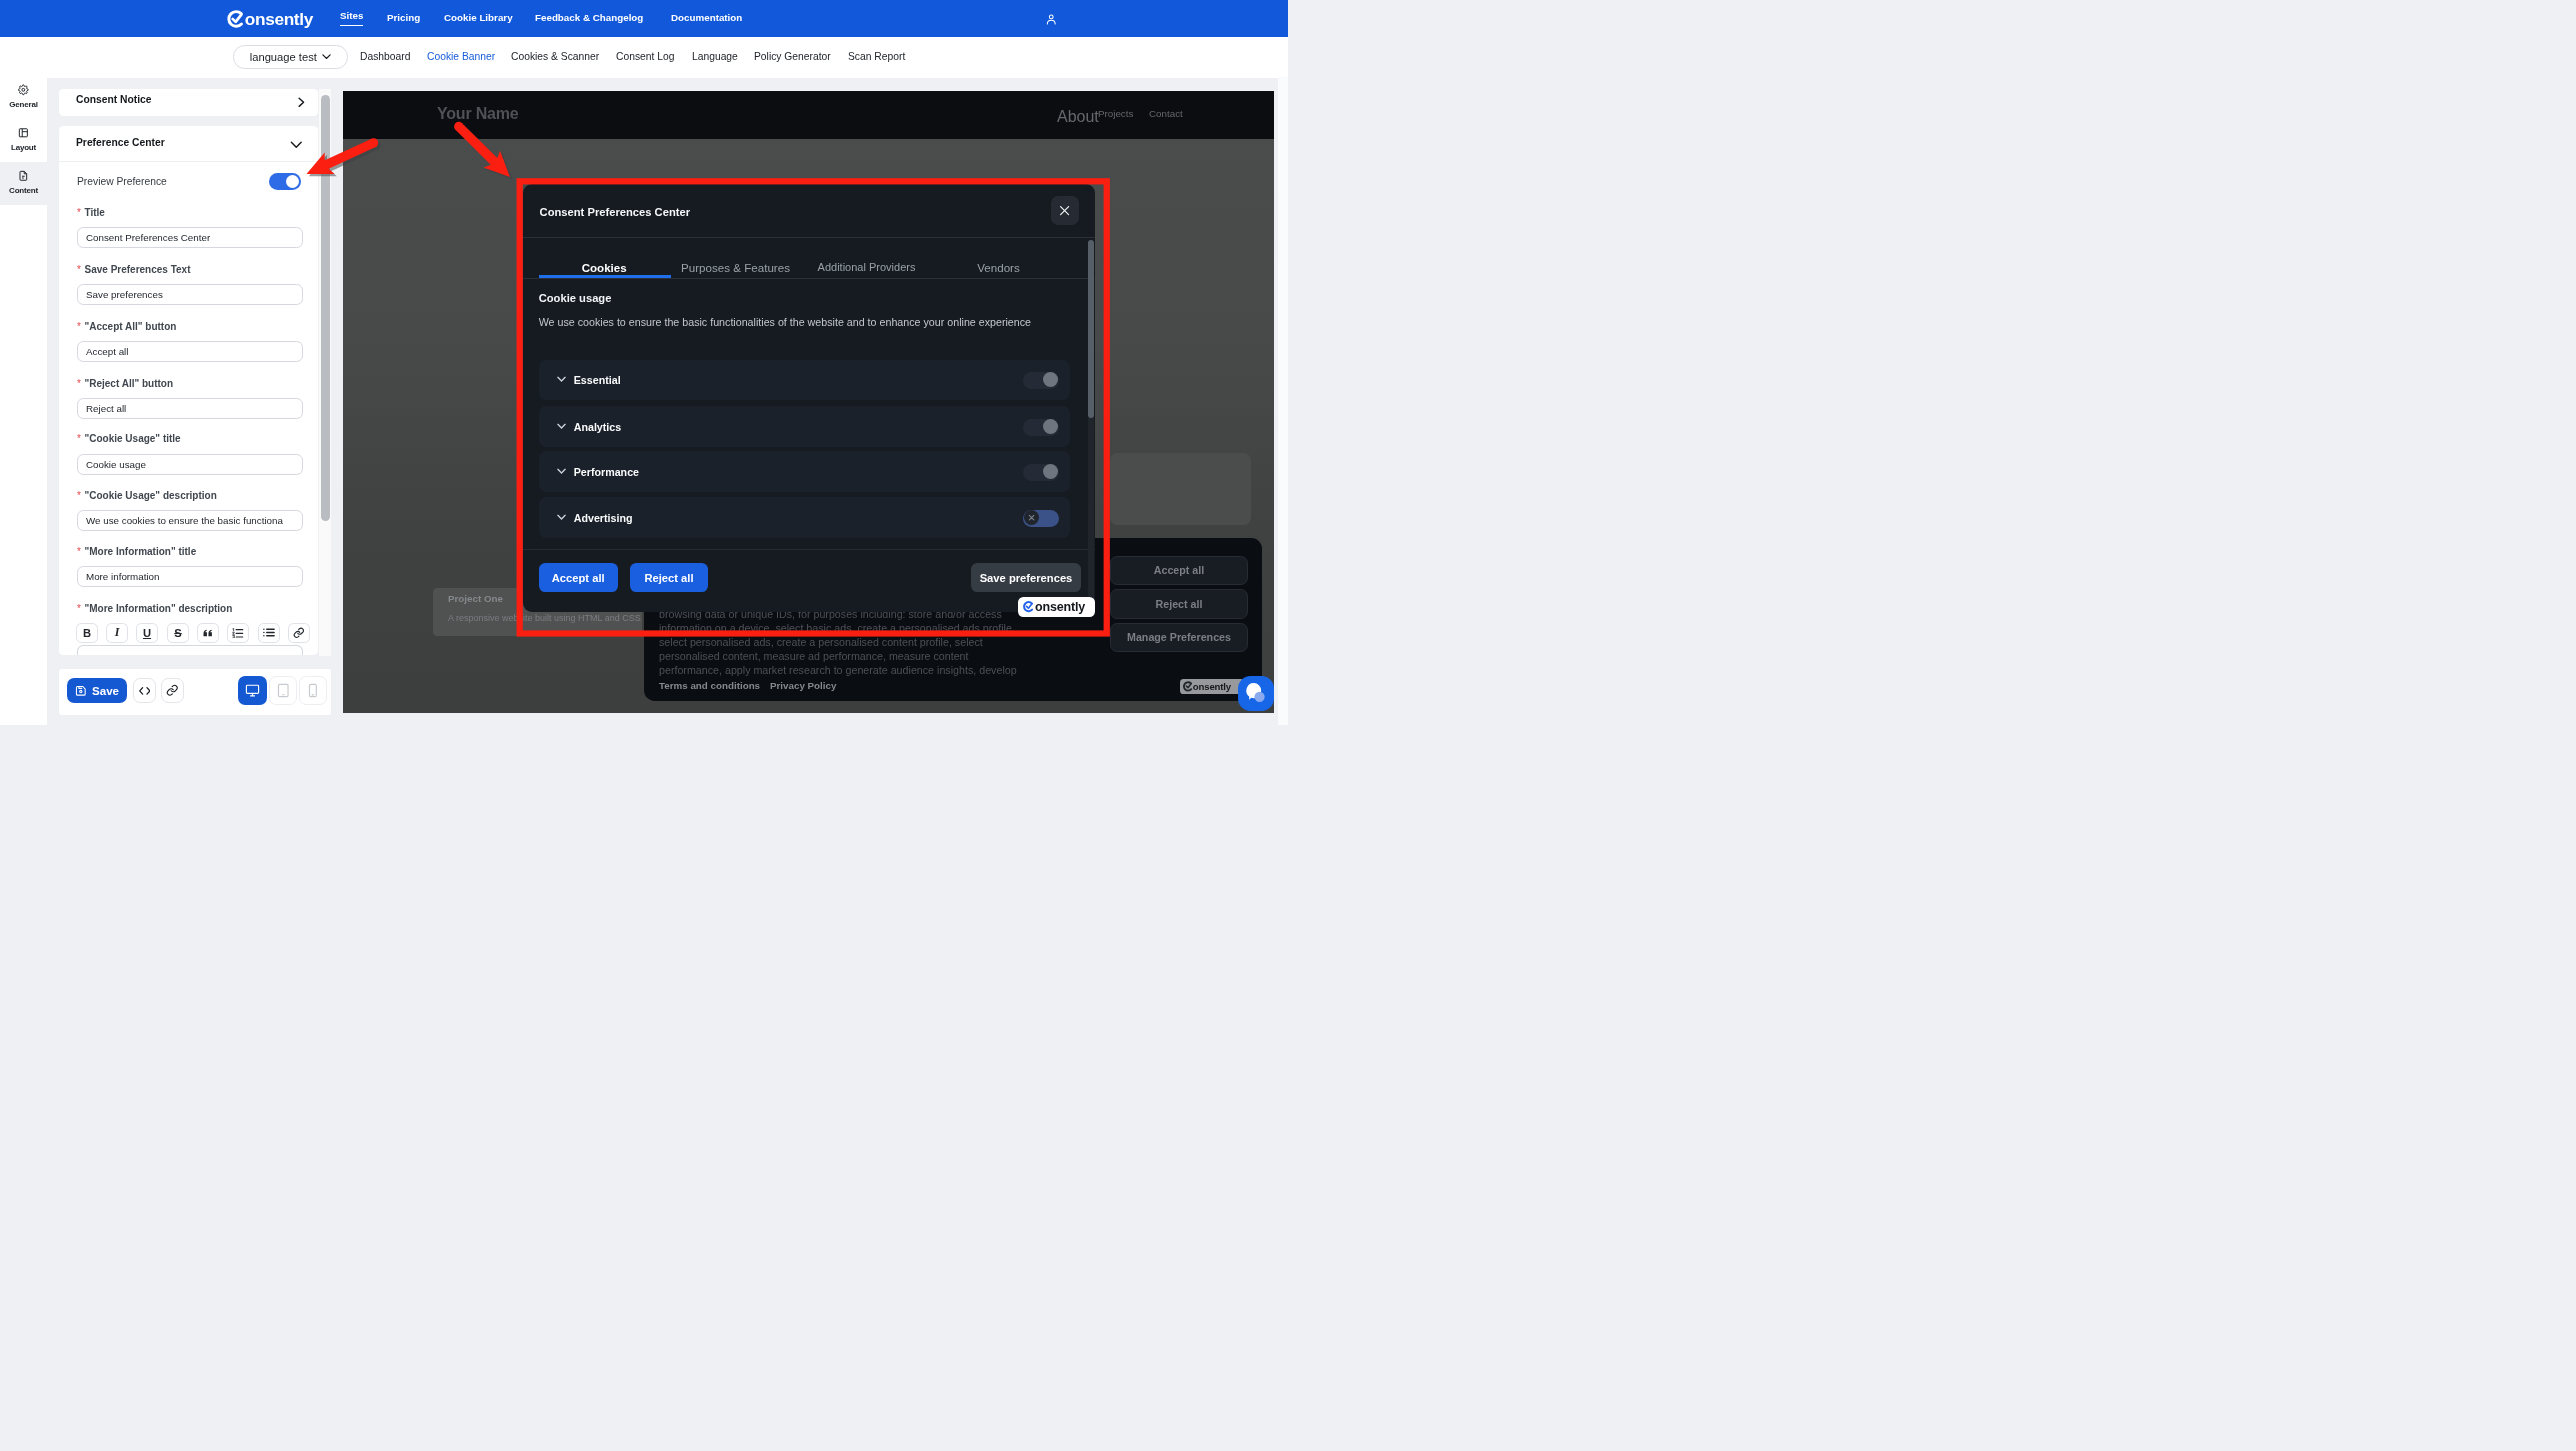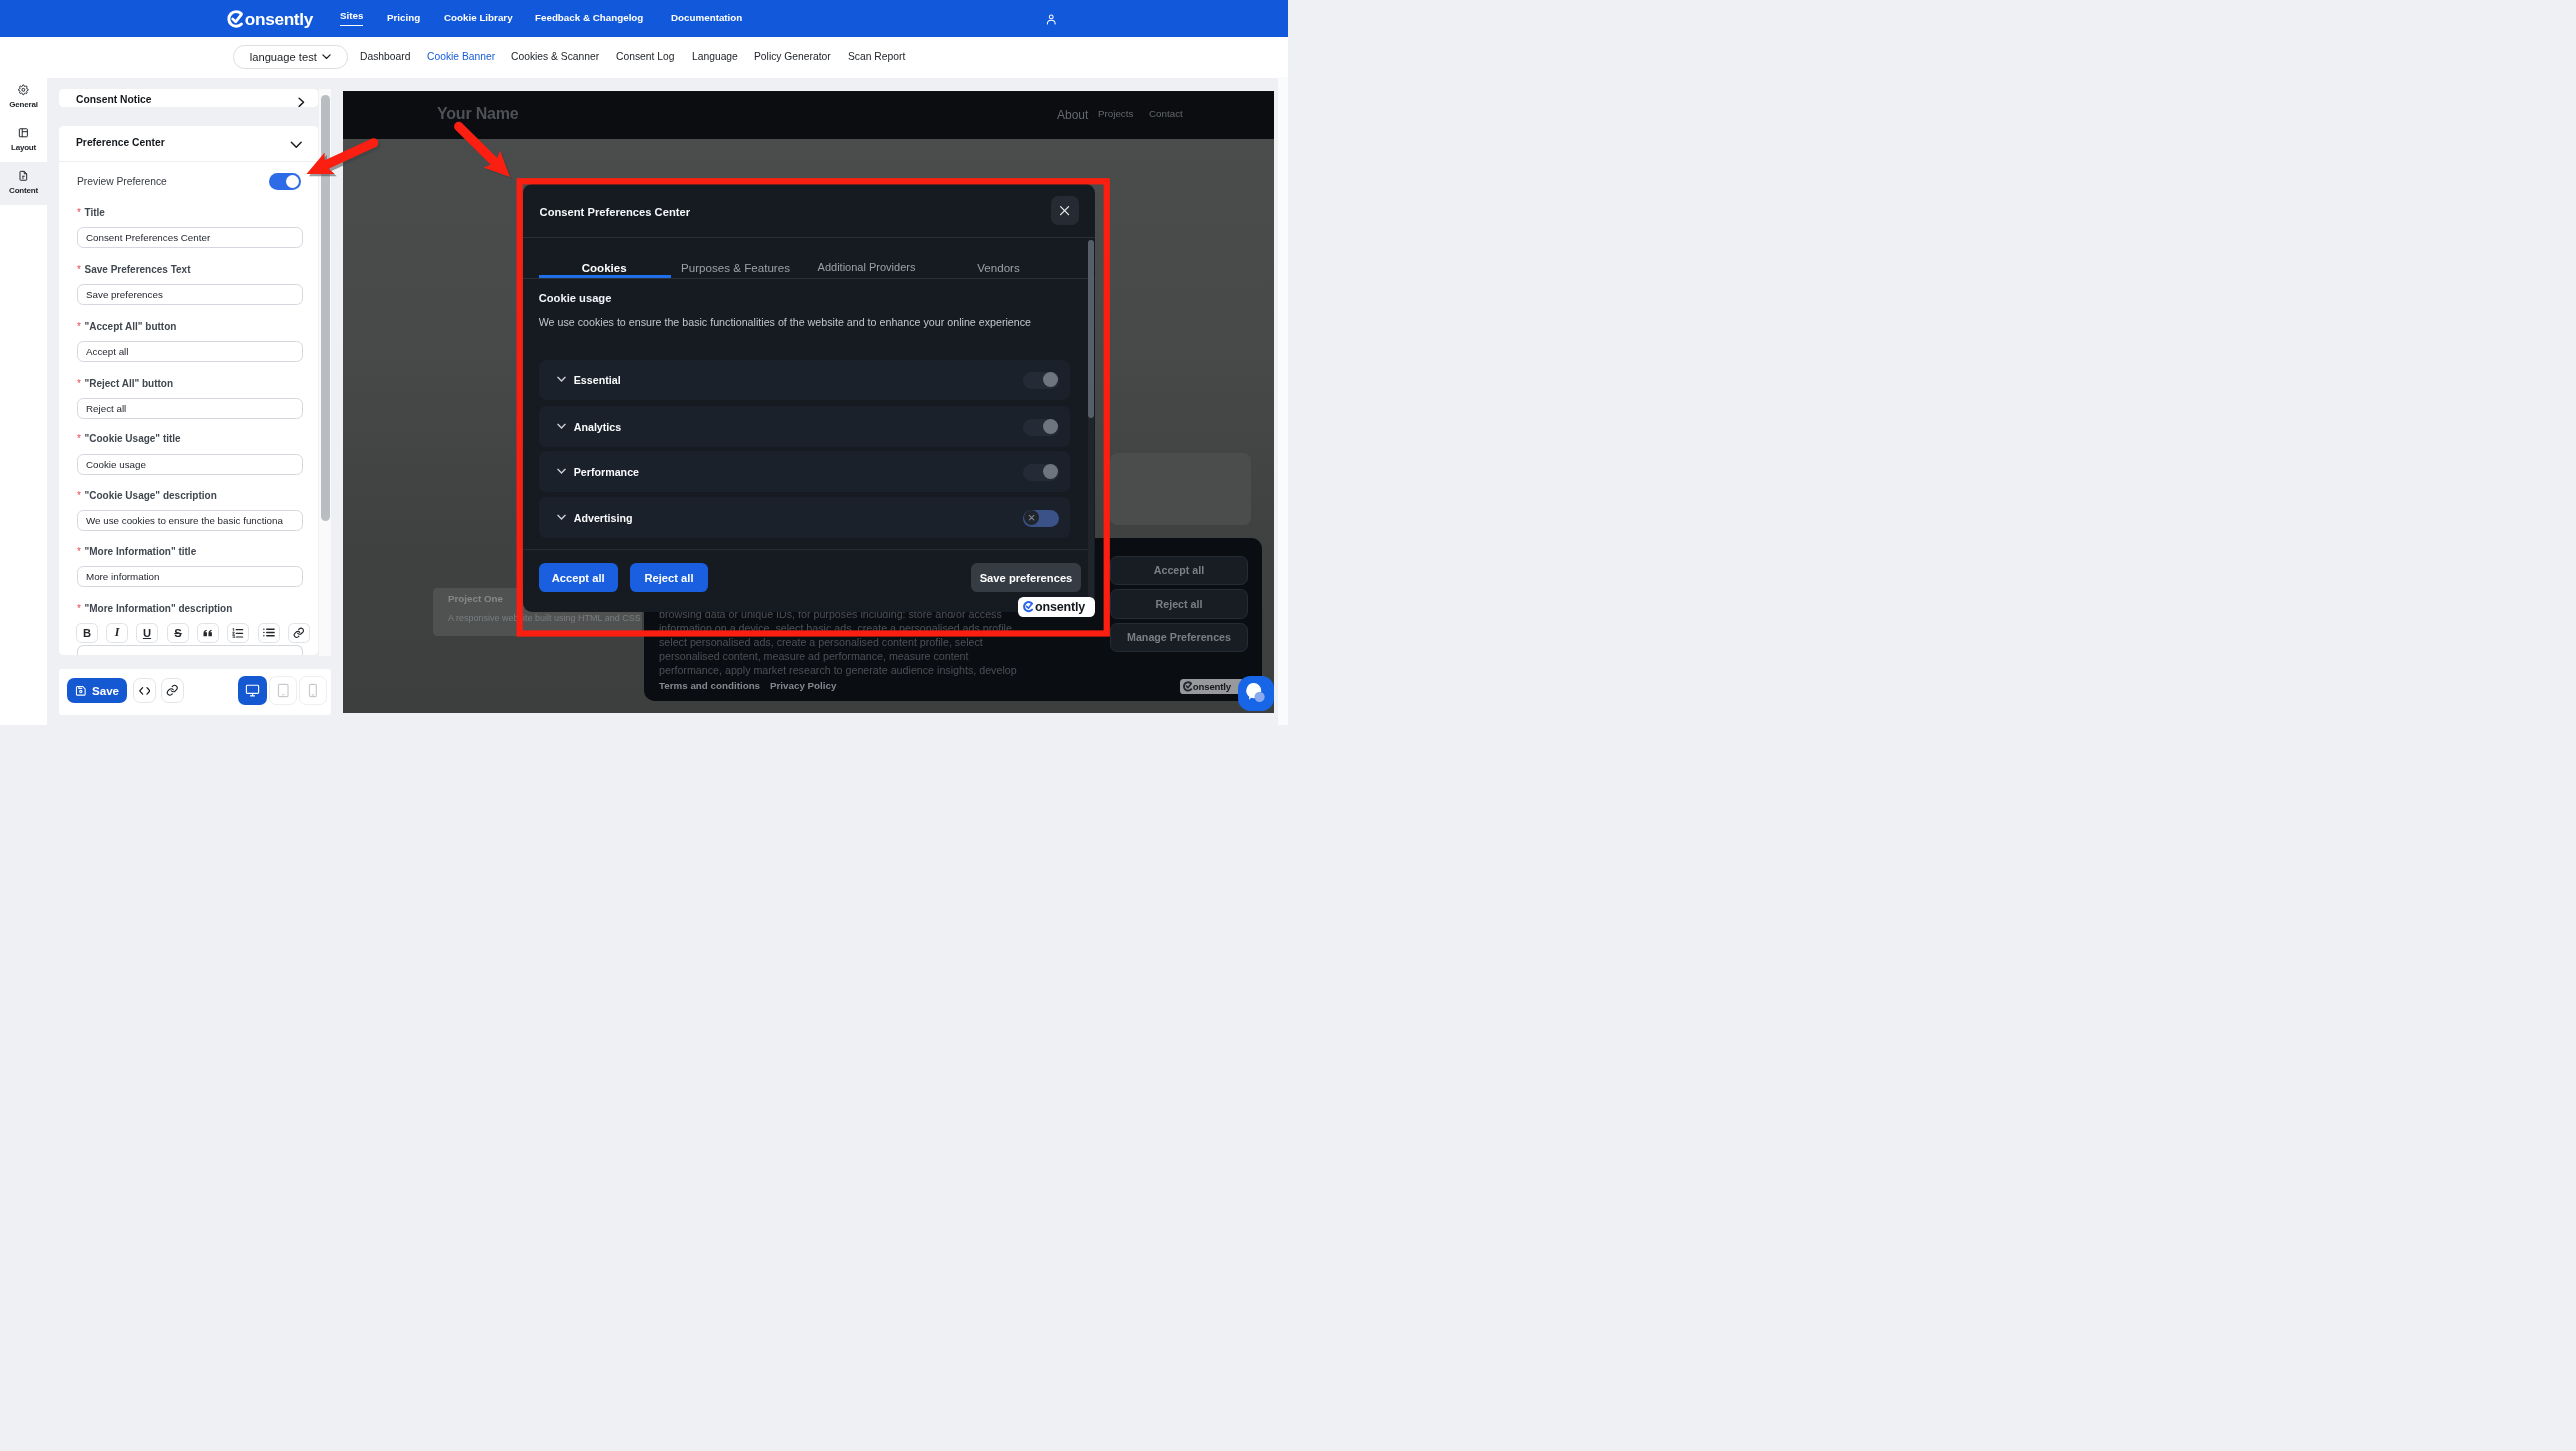--- a/index.html
+++ b/index.html
@@ -110,21 +110,21 @@
 </div>
 <div class="abs" style="left:0; top:162px; width:47px; height:43px; background:#eef0f3;"></div>
 <div class="railitem" style="top:163px;">
   <svg width="10.7" height="11.6" viewBox="0 0 24 24" fill="none" stroke="#1d2126" stroke-width="2.2" style="margin:7.2px auto 0;">
     <path d="M14 2 H6 a1.5 1.5 0 0 0-1.5 1.5 v17 A1.5 1.5 0 0 0 6 22 h12 a1.5 1.5 0 0 0 1.5-1.5 V7.5 Z"></path>
     <path d="M14 2 v5.5 h5.5 M9 13 h6 M9 17 h4"></path>
   </svg>
   <div class="lbl">Content</div>
 </div>
 
-<div class="card" style="top:89px; height:18px;">
+<div class="card" style="top:89px; height:27px;">
   <div class="cardhead" style="position:absolute; left:17px; top:5.4px;">Consent Notice</div>
   <svg class="abs" style="left:237px; top:8px;" width="10.7" height="10.7" viewBox="0 0 12 12" fill="none" stroke="#15181c" stroke-width="1.6" stroke-linecap="round" stroke-linejoin="round">
       <path d="M3.5 1.5 L8.5 6 L3.5 10.5"></path>
     </svg>
 </div>
 
 <div class="card" style="top:126px; height:529px;">
   <div class="cardhead" style="position:absolute; left:17px; top:11.2px;">Preference Center</div>
   <svg class="abs" style="left:231px; top:15px;" width="12.5" height="8" viewBox="0 0 14 9" fill="none" stroke="#15181c" stroke-width="1.6" stroke-linecap="round" stroke-linejoin="round">
       <path d="M1.5 1.5 L7 7 L12.5 1.5"></path>
@@ -228,21 +228,21 @@
   <svg width="9.8" height="15" viewBox="0 0 14 22" fill="none" stroke="#c6c9ce" stroke-width="1.7">
       <rect x="2" y="2" width="10" height="18" rx="1.8"></rect>
       <path d="M6 17.5 h2" stroke-linecap="round"></path>
     </svg>
 </div>
 
 <div class="preview">
   <div class="abs" style="left:0; top:0; width:931px; height:0.9px; background:#f2f3f4;"></div>
   <div class="pnav"></div>
   <div class="abs" style="left:94px; top:14.8px; font-size:16px; font-weight:700; color:#4e5155; letter-spacing:-0.2px;">Your Name</div>
-  <div class="abs" style="left:714px; top:18.3px; font-size:12px; color:#65686c;">About</div>
+  <div class="abs" style="left:714px; top:18.3px; font-size:16px; color:#65686c;">About</div>
   <div class="abs" style="left:755px; top:18.3px; font-size:9.8px; color:#65686c;">Projects</div>
   <div class="abs" style="left:806px; top:18.3px; font-size:9.8px; color:#65686c;">Contact</div>
 
   <div class="abs" style="left:90px; top:498px; width:209px; height:48px; background:#4f5251; border-radius:4.5px;"></div>
   <div class="abs" style="left:105px; top:503px; font-size:9.8px; font-weight:700; color:#85888a;">Project One</div>
   <div class="abs" style="left:105px; top:523px; font-size:9px; color:#85888b; white-space:nowrap; color:#7b7e81;">A responsive website built using HTML and CSS</div>
   <div class="abs" style="left:767px; top:363px; width:141px; height:72px; background:#4a4d4c; border-radius:7.2px;"></div>
 
   <div class="abs" style="left:301px; top:448px; width:618px; height:163px; background:#0a0d12; border-radius:10.7px;"></div>
   <div class="abs" style="left:316px; top:517px; font-size:10.7px; color:#4d5156; line-height:14px; letter-spacing:0; white-space:nowrap;">browsing data or unique IDs, for purposes including: store and/or access<br>information on a device, select basic ads, create a personalised ads profile,<br>select personalised ads, create a personalised content profile, select<br>personalised content, measure ad performance, measure content<br>performance, apply market research to generate audience insights, develop</div>

